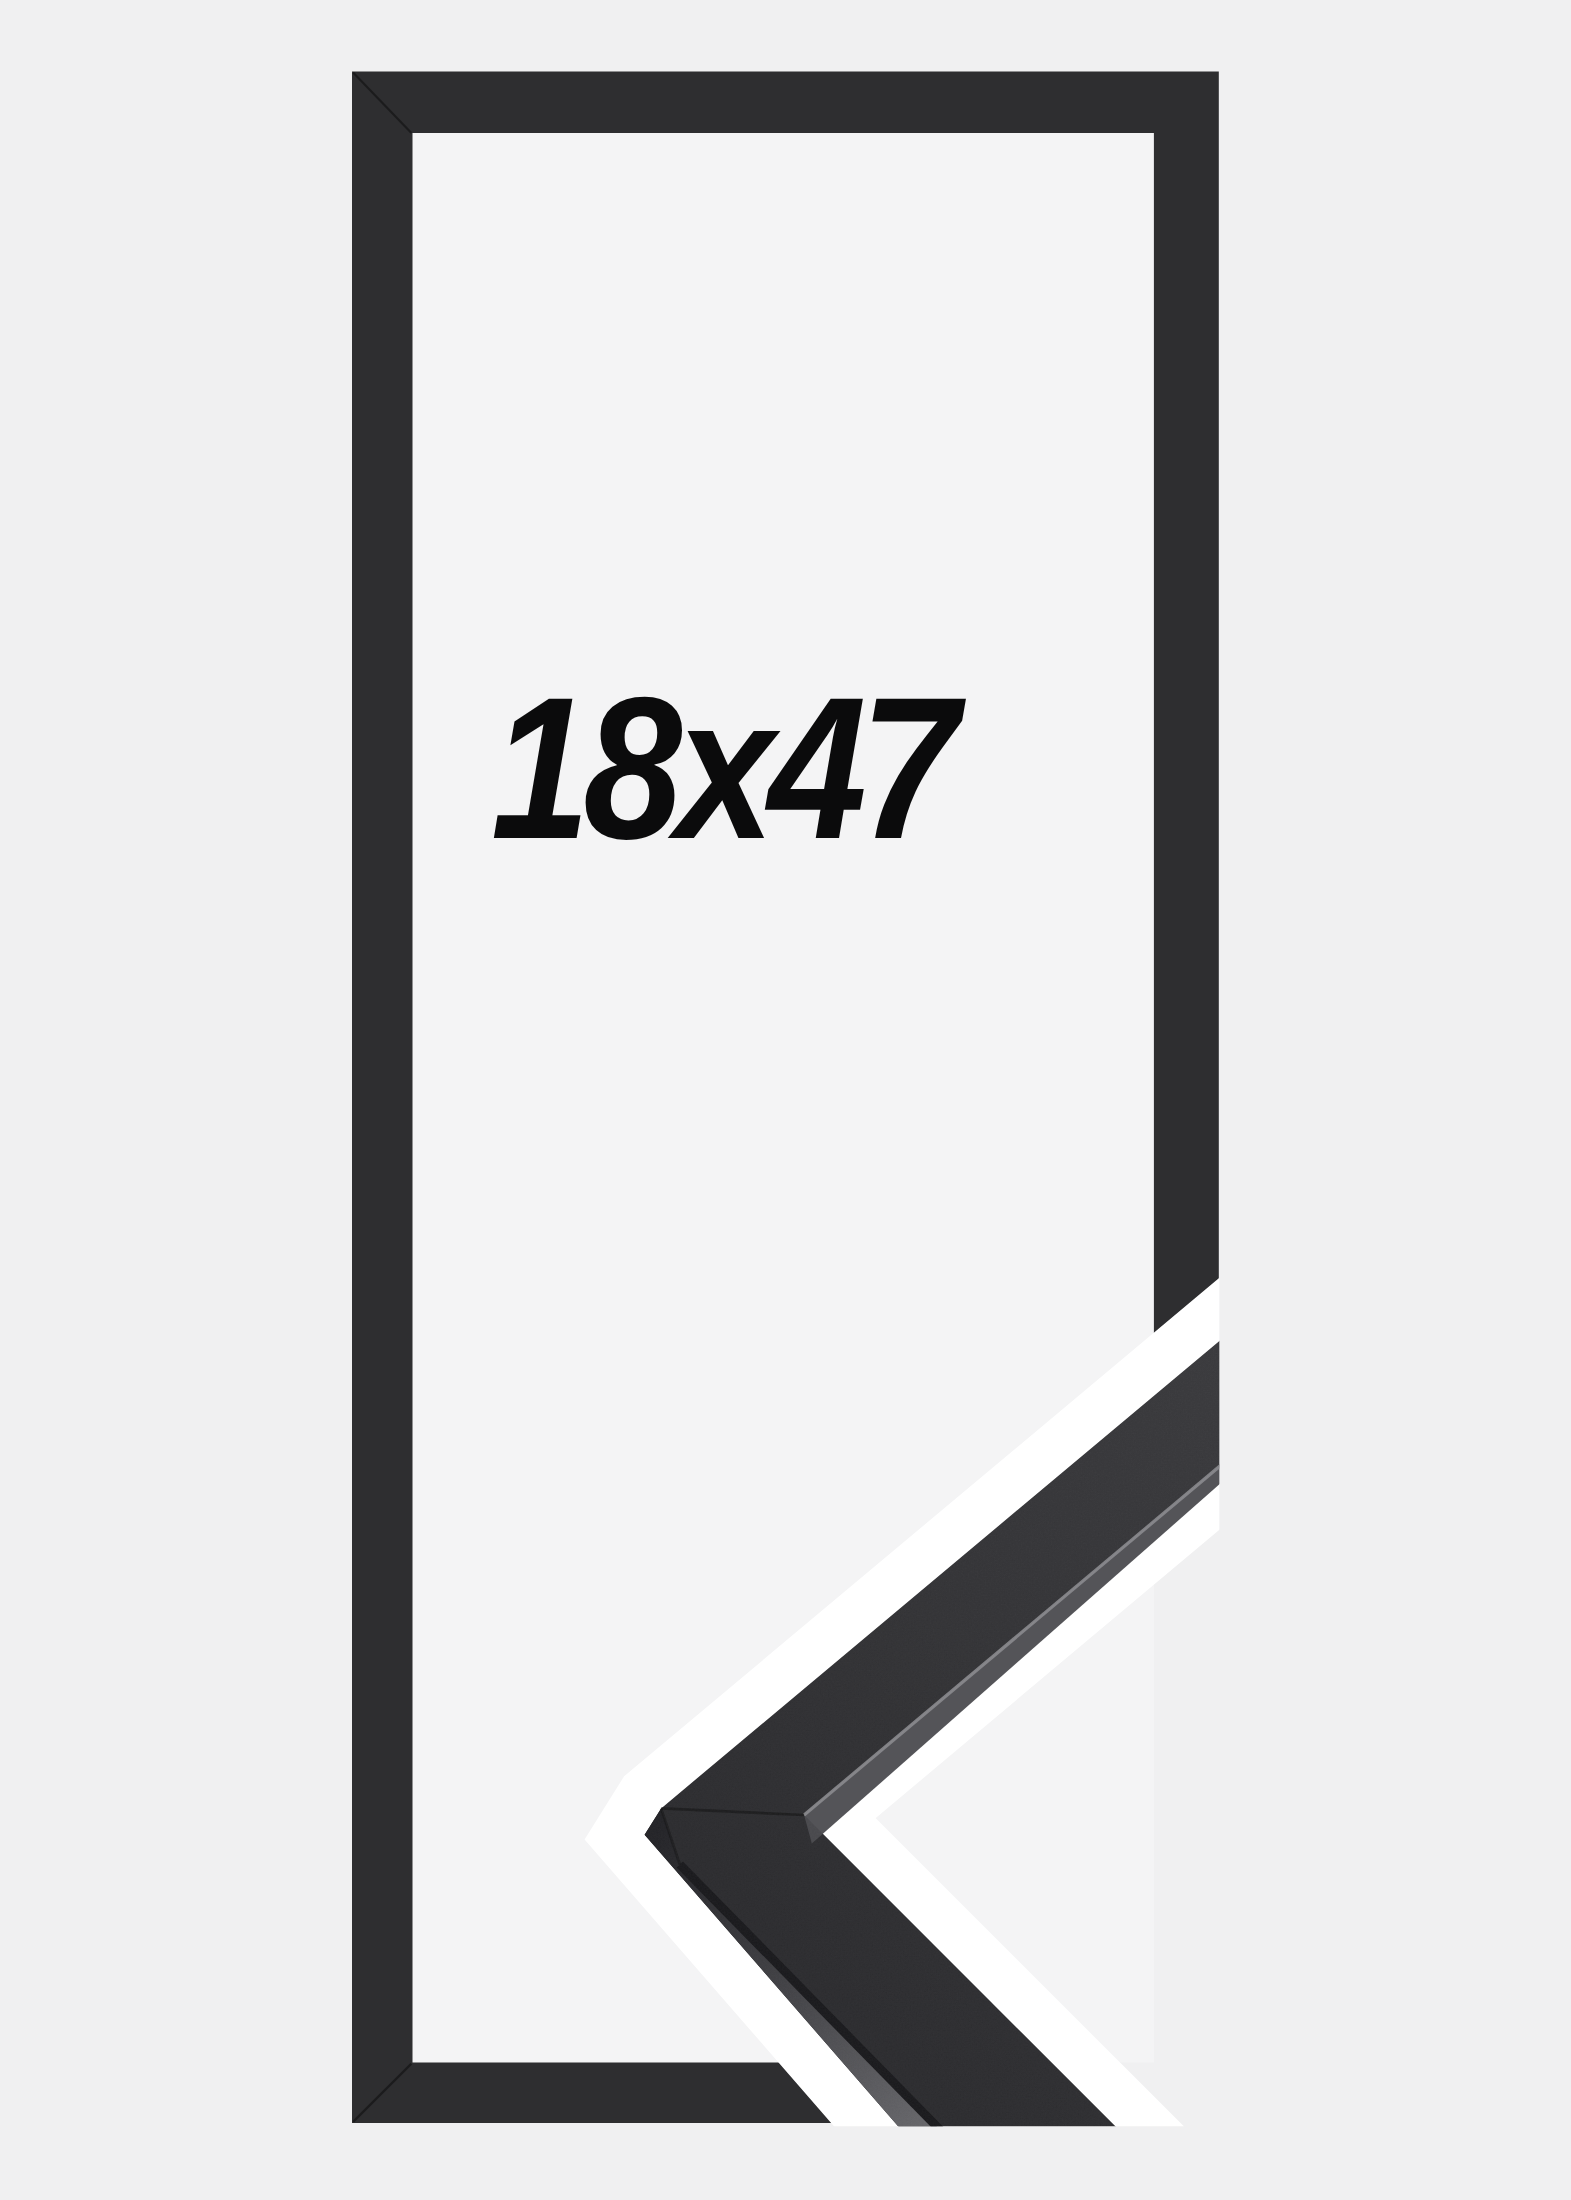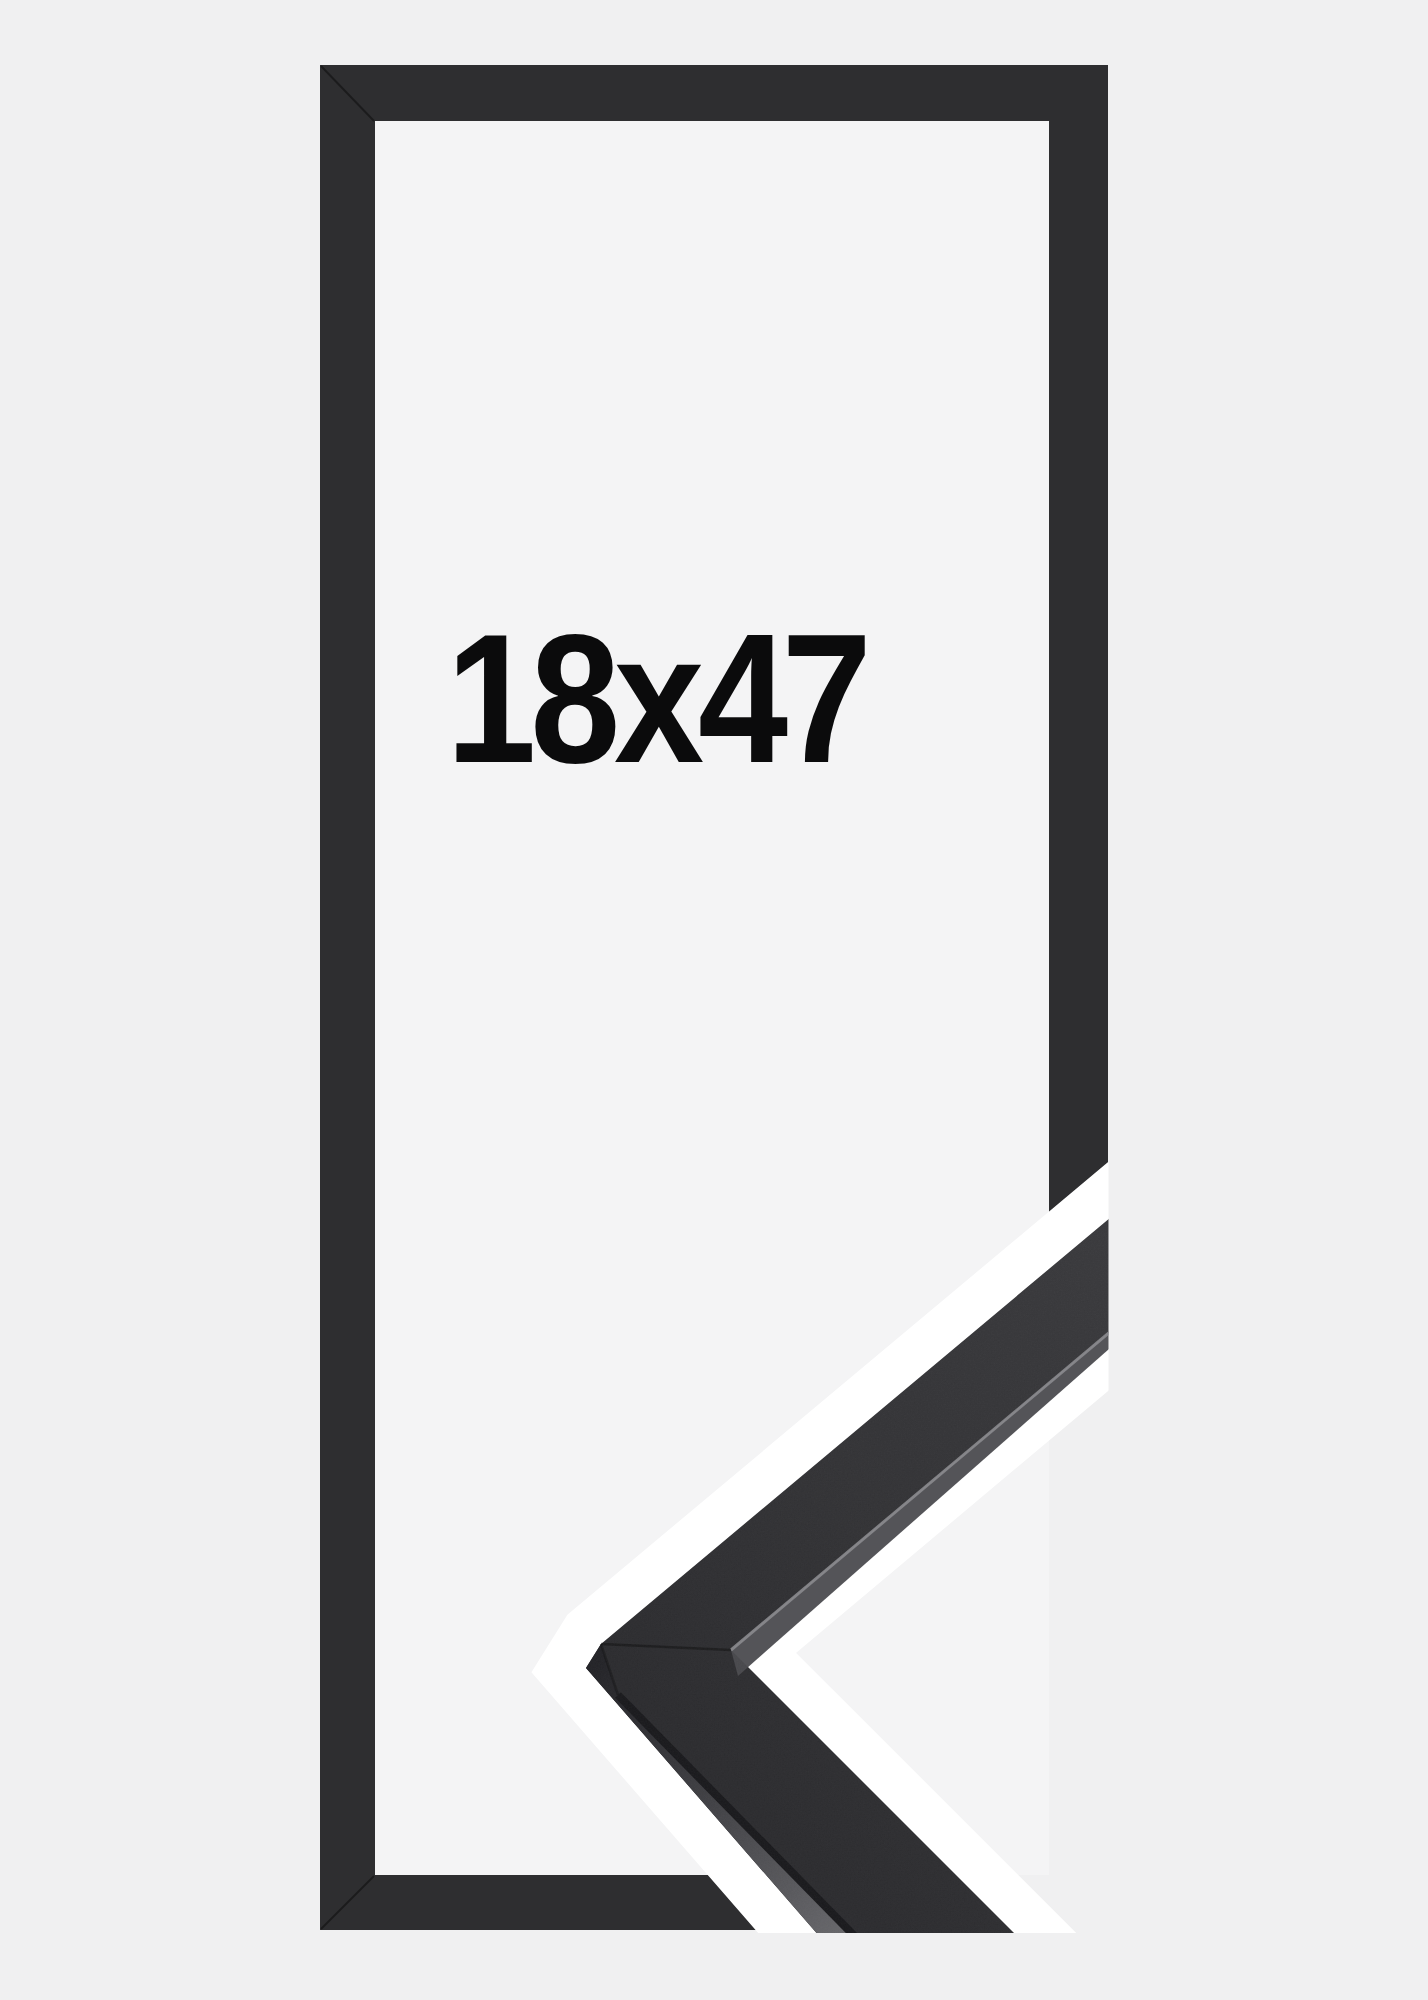--- a/index.html
+++ b/index.html
@@ -7,20 +7,21 @@
     padding: 0;
     background: #e8e8ea;
     font-family: "Liberation Sans", "DejaVu Sans", sans-serif;
   }
   .stage {
     position: relative;
     width: 1428px;
     height: 2000px;
     margin: 0 auto;
     overflow: hidden;
+    font-style: italic;
   }
   .stage svg { display: block; }
   .size-label-text {
     font-family: "Liberation Sans", "DejaVu Sans", sans-serif;
     font-weight: 700;
     font-size: 184px;
     letter-spacing: -7px;
   }
 </style>
 </head>

